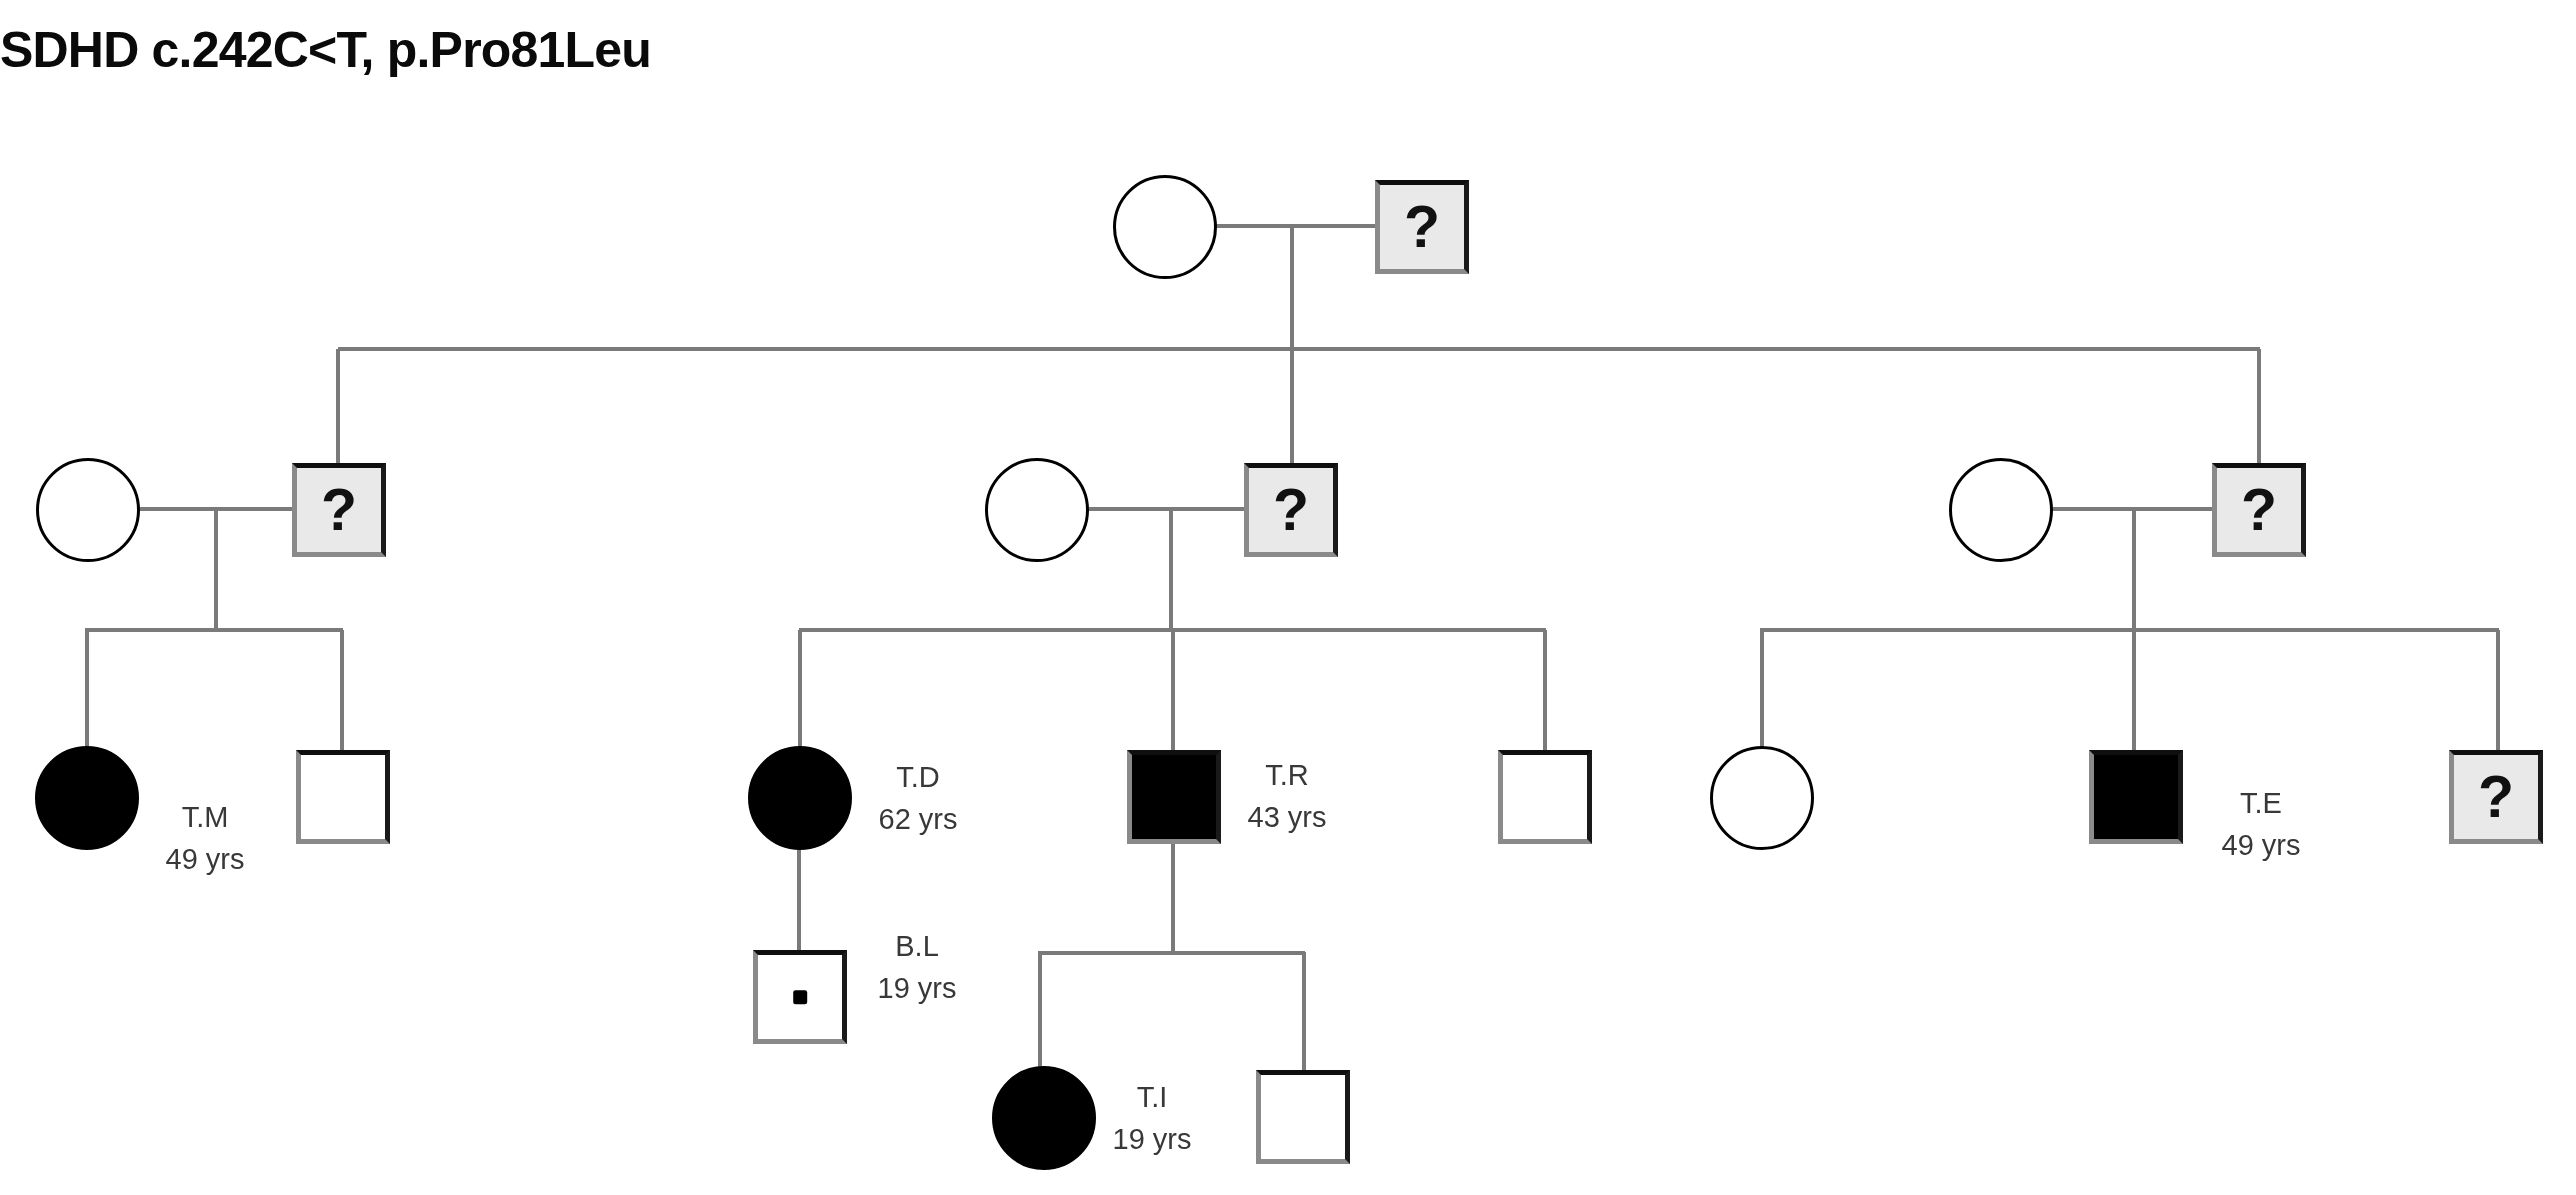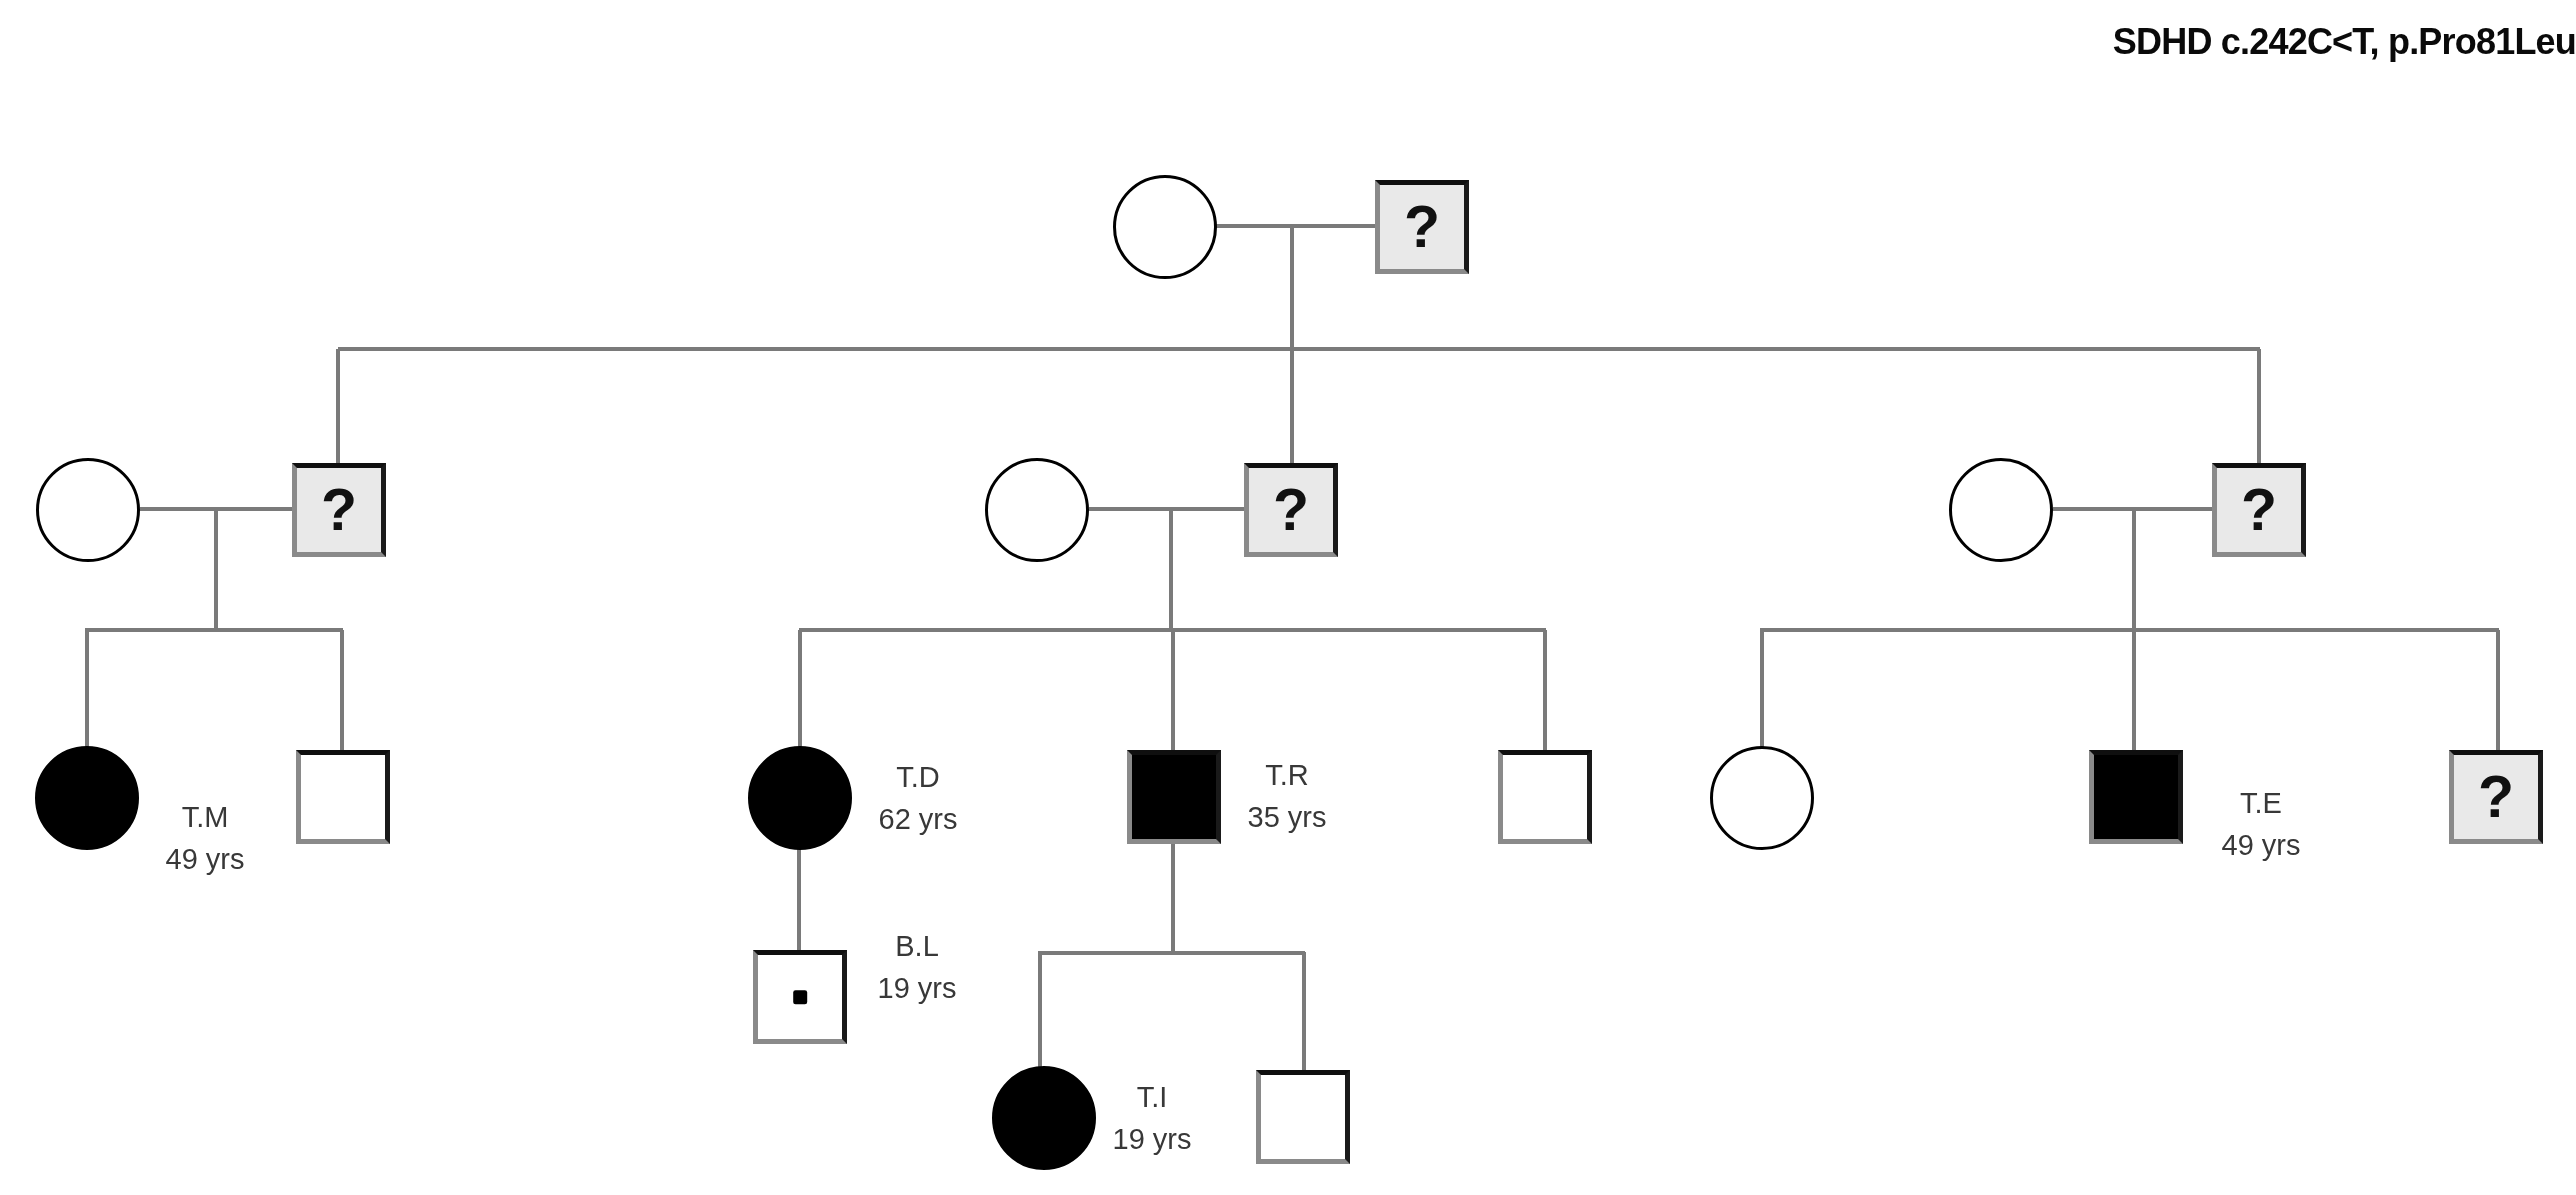--- a/index.html
+++ b/index.html
@@ -3,21 +3,21 @@
 <meta charset="utf-8">
 <style>
   html,body{margin:0;padding:0;background:#ffffff;}
   body{
     width:2576px;height:1195px;position:relative;overflow:hidden;
     font-family:"Liberation Sans", sans-serif;
   }
   #canvas{position:absolute;left:0;top:0;width:2576px;height:1195px;}
   .title{
     position:absolute;left:0;top:21px;width:100%;
-    text-align:right;font-size:36px;font-weight:bold;color:#0a0a0a;
+    text-align:left;font-size:50px;font-weight:bold;color:#0a0a0a;
     letter-spacing:-0.8px;
   }
   .line{position:absolute;background:#7a7a7a;}
   .person{position:absolute;box-sizing:border-box;background:#ffffff;}
   .circle{border:3.8px solid #000000;border-radius:50%;}
   .square{border:5.3px solid;border-color:#0f0f0f #1a1a1a #8a8a8a #8a8a8a;}
   .affected{background:#000000;}
   .unknown{
     display:flex;align-items:center;justify-content:center;
     font-weight:700;font-size:59px;color:#111111;line-height:1;
@@ -80,21 +80,21 @@
     </div>
     <div class="person square" style="left: 296px; top: 750px; width: 94px; height: 94px;"></div>
     <div class="person circle affected" style="left: 748px; top: 746px; width: 104px; height: 104px;"></div>
     <div class="plabel" style="left: 918px; top: 798px;">
       <div>T.D</div>
       <div>62 yrs</div>
     </div>
     <div class="person square affected" style="left: 1127px; top: 750px; width: 94px; height: 94px;"></div>
     <div class="plabel" style="left: 1287px; top: 796px;">
       <div>T.R</div>
-      <div>35 yrs</div>
+      <div>43 yrs</div>
     </div>
     <div class="person square" style="left: 1498px; top: 750px; width: 94px; height: 94px;"></div>
     <div class="person circle" style="left: 1710px; top: 746px; width: 104px; height: 104px;"></div>
     <div class="person square affected" style="left: 2089px; top: 750px; width: 94px; height: 94px;"></div>
     <div class="plabel" style="left: 2261px; top: 824px;">
       <div>T.E</div>
       <div>49 yrs</div>
     </div>
     <div class="person square unknown" style="left: 2449px; top: 750px; width: 94px; height: 94px; background: rgb(233, 233, 233);">?</div>
     <div class="person square" style="left: 753px; top: 950px; width: 94px; height: 94px;">

